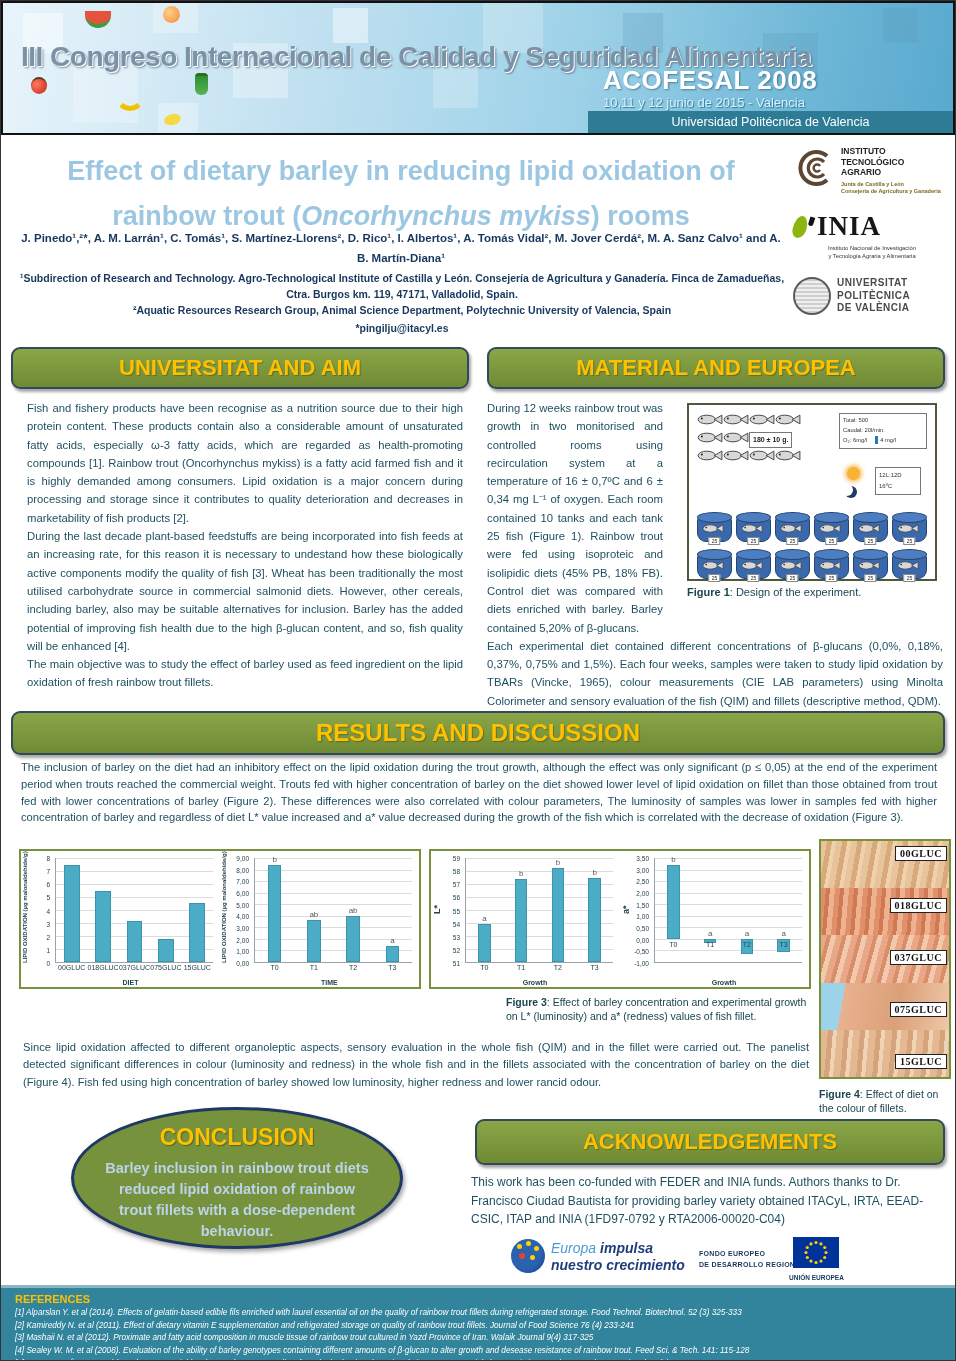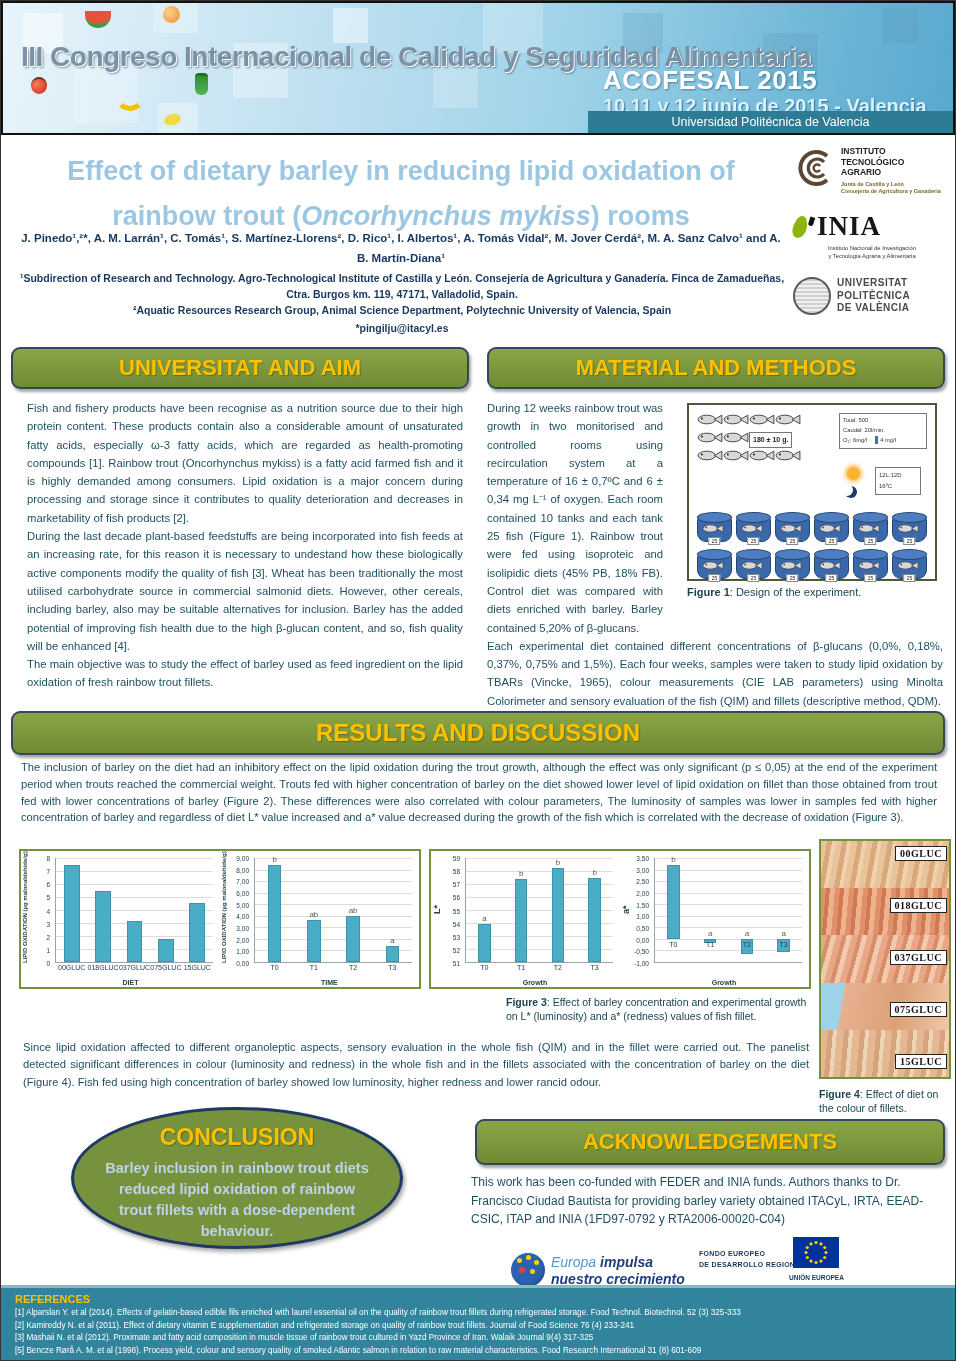--- a/index.html
+++ b/index.html
@@ -9,21 +9,21 @@
   .banner{position:absolute;left:0;top:0;width:100%;height:134px;box-sizing:border-box;
           background:linear-gradient(100deg,#e8f4fb 0%,#c4e2f1 30%,#9ed2e8 60%,#6db6d6 85%,#58a9cf 100%);
           border:2px solid #111;overflow:hidden;}
   .sq{position:absolute;background:rgba(255,255,255,.45);}
   .sqd{position:absolute;background:rgba(90,150,185,.25);}
   .congress-title{position:absolute;left:18px;top:38px;width:930px;font-size:28px;font-weight:bold;
           letter-spacing:-0.5px;color:#7b92a6;white-space:nowrap;
           text-shadow:1px 1px 0 #ffffff,2px 2px 2px rgba(60,80,100,.55);}
   .acofesal{position:absolute;left:600px;top:62px;font-size:26px;font-weight:bold;color:#fff;
           text-shadow:1px 1px 2px rgba(40,80,110,.6);letter-spacing:0.5px;}
-  .ev-dates{position:absolute;left:600px;top:92px;font-size:20px;font-weight:bold;color:#d8f1fd;
+  .ev-dates{position:absolute;left:600px;top:92px;font-size:13px;font-weight:normal;color:#d8f1fd;
           text-shadow:1px 1px 1px #2d7795;white-space:nowrap;}
   .venue-strip{position:absolute;left:585px;right:0;bottom:0;height:22px;background:#2d7b95;
           color:#fff;font-size:12.5px;text-align:center;line-height:22px;}
   .fruit{position:absolute;}
   .f-watermelon{left:82px;top:8px;width:26px;height:13px;background:#e5533c;border-radius:0 0 26px 26px;border-bottom:4px solid #3f9b41;}
   .f-peach{left:160px;top:3px;width:17px;height:17px;background:radial-gradient(circle at 35% 35%,#ffd08a,#ef8b3a);border-radius:50%;}
   .f-apple{left:28px;top:74px;width:16px;height:15px;background:radial-gradient(circle at 35% 35%,#ff7a5e,#c32413);border-radius:50%;border-top:2px solid #5d3b1a;}
   .f-banana{left:112px;top:78px;width:20px;height:20px;border:5px solid transparent;border-bottom-color:#f2c200;border-radius:50%;}
   .f-pepper{left:192px;top:70px;width:13px;height:19px;background:linear-gradient(#2f8f33,#58b353);border-radius:4px 4px 6px 6px;border-top:3px solid #2c6b22;}
   .f-lemon{left:161px;top:111px;width:17px;height:11px;background:#f3d943;border-radius:50%;transform:rotate(-15deg);}
@@ -106,37 +106,37 @@
   .chart .xcat{position:absolute;transform:translateX(-50%);font-size:7px;color:#24424f;}
   .chart .xlabel{position:absolute;bottom:1px;left:55%;transform:translateX(-50%);font-size:7px;font-weight:bold;color:#24424f;}
   
   .conclusion{position:absolute;left:70px;top:1106px;width:332px;height:142px;border-radius:50%;
         background:#76923C;border:3px solid #1F3864;box-sizing:border-box;text-align:center;padding:14px 30px;
         box-shadow:2px 3px 4px rgba(0,0,0,.35);}
   .conclusion .ct{font-size:23px;font-weight:bold;color:#ffc000;text-shadow:1px 1px 1px rgba(0,0,0,.3);}
   .conclusion .cx{margin-top:7px;font-size:14.5px;font-weight:bold;color:#bdd3ea;line-height:1.45;}
   .ack-text{position:absolute;left:470px;top:1172px;width:476px;font-size:12px;color:#1f5061;line-height:1.55;text-align:left;}
   .eu-row{position:absolute;left:470px;top:1236px;width:476px;height:48px;}
-  .europa{position:absolute;left:40px;top:16px;display:flex;align-items:center;}
+  .europa{position:absolute;left:40px;top:2px;display:flex;align-items:center;}
   .europa-disc{width:34px;height:34px;border-radius:50%;background:radial-gradient(circle at 40% 40%,#2b62b0 55%,#123a7a);position:relative;flex:0 0 auto;}
   .europa-disc i{position:absolute;width:5px;height:5px;border-radius:50%;background:#ffd200;}
   .europa-disc .st1{left:6px;top:5px;}.europa-disc .st2{left:15px;top:2px;}.europa-disc .st3{left:23px;top:7px;}
   .europa-disc .st4{left:8px;top:14px;background:#e8402e;width:6px;height:6px;}.europa-disc .st5{left:19px;top:16px;}
   .europa-txt{margin-left:6px;font-style:italic;line-height:1.15;}
   .europa-txt .l1 span.a{color:#4d9bd4;font-size:14px;}
   .europa-txt .l1 span.b{color:#1f3d7a;font-weight:bold;font-size:14px;}
   .europa-txt .l2{color:#1f3d7a;font-weight:bold;font-size:14px;}
   .fondo{position:absolute;left:228px;top:12px;font-size:7px;font-weight:bold;color:#17375e;line-height:1.5;letter-spacing:0.3px;}
   .euflag{position:absolute;left:318px;top:0px;text-align:center;}
   .euflag .caption{font-size:6.5px;font-weight:bold;color:#17375e;margin-top:2px;}
   
   .refs{position:absolute;left:0;right:0;top:1284px;bottom:0;background:#31849B;border-top:3px solid #8db6c3;
         padding:5px 14px;box-sizing:border-box;}
   .refs-title{color:#ffc000;font-weight:bold;font-size:11px;margin-bottom:2px;}
-  .ref-item{color:#fff;font-size:8.2px;line-height:1.55;}
+  .ref-item{color:#fff;font-size:8.2px;line-height:1.55;font-style:italic;}
 </style>
 </head>
 <body>
 
 <div class="poster">
 
   <div class="banner">
     <div class="sq" style="left:20px;top:10px;width:40px;height:40px;"></div>
     <div class="sq" style="left:230px;top:40px;width:55px;height:55px;opacity:.7;"></div>
     <div class="sq" style="left:330px;top:5px;width:35px;height:35px;"></div>
@@ -148,21 +148,21 @@
     <div class="sqd" style="left:620px;top:10px;width:40px;height:40px;"></div>
     <div class="sqd" style="left:760px;top:30px;width:55px;height:50px;"></div>
     <div class="sqd" style="left:880px;top:5px;width:35px;height:35px;"></div>
     <div class="fruit f-watermelon"></div>
     <div class="fruit f-peach"></div>
     <div class="fruit f-apple"></div>
     <div class="fruit f-banana"></div>
     <div class="fruit f-pepper"></div>
     <div class="fruit f-lemon"></div>
     <div class="congress-title">III Congreso Internacional de Calidad y Seguridad Alimentaria</div>
-    <div class="acofesal">ACOFESAL 2015</div>
+    <div class="acofesal">ACOFESAL 2008</div>
     <div class="ev-dates">10,11 y 12 junio de 2015 - Valencia</div>
     <div class="venue-strip">Universidad Politécnica de Valencia</div>
   </div>
 
   <div class="main-title"><span>Effect of dietary barley in reducing lipid oxidation of rainbow trout (</span><i>Oncorhynchus mykiss</i><span>) rooms</span></div>
   <div class="authors">J. Pinedo¹,²*, A. M. Larrán¹, C. Tomás¹, S. Martínez-Llorens², D. Rico¹, I. Albertos¹, A. Tomás Vidal², M. Jover Cerdá², M. A. Sanz Calvo¹ and A. B. Martín-Diana¹</div>
   <div class="affils">
     <div>¹Subdirection of Research and Technology. Agro-Technological Institute of Castilla y León. Consejería de Agricultura y Ganadería. Finca de Zamadueñas, Ctra. Burgos km. 119, 47171, Valladolid, Spain.</div>
     <div>²Aquatic Resources Research Group, Animal Science Department, Polytechnic University of Valencia, Spain</div>
     <div class="contact">*pingilju@itacyl.es</div>
@@ -200,21 +200,21 @@
       <div class="upv-seal"></div>
       <div class="upv-text">
         <div>UNIVERSITAT</div>
         <div>POLITÈCNICA</div>
         <div>DE VALÈNCIA</div>
       </div>
     </div>
   </div>
 
   <div class="sec-header" style="left:10px;top:346px;width:458px;height:42px;font-size:22px;">UNIVERSITAT AND AIM</div>
-  <div class="sec-header" style="left:486px;top:346px;width:458px;height:42px;font-size:22px;">MATERIAL AND METHODS</div>
+  <div class="sec-header" style="left:486px;top:346px;width:458px;height:42px;font-size:22px;">MATERIAL AND EUROPEA</div>
 
   <div class="intro-text bodytext">
     <div>Fish and fishery products have been recognise as a nutrition source due to their high protein content. These products contain also a considerable amount of unsaturated fatty acids, especially ω-3 fatty acids, which are regarded as health-promoting compounds [1]. Rainbow trout (Oncorhynchus mykiss) is a fatty acid farmed fish and it is highly demanded among consumers. Lipid oxidation is a major concern during processing and storage since it contributes to quality deterioration and decreases in marketability of fish products [2].</div>
     <div>During the last decade plant-based feedstuffs are being incorporated into fish feeds at an increasing rate, for this reason it is necessary to undestand how these biologically active components modify the quality of fish [3]. Wheat has been traditionally the most utilised carbohydrate source in commercial salmonid diets. However, other cereals, including barley, also may be suitable alternatives for inclusion. Barley has the added potential of improving fish health due to the high β-glucan content, and so, fish quality will be enhanced [4].</div>
     <div>The main objective was to study the effect  of barley used as feed ingredient on the lipid oxidation of fresh rainbow trout fillets.</div>
   </div>
 
   <div class="methods-block bodytext">
     <div class="fig1wrap">
       <div class="fig1box">
@@ -644,17 +644,18 @@
       <div class="caption">UNIÓN EUROPEA</div>
     </div>
   </div>
 
   <div class="refs">
     <div class="refs-title">REFERENCES</div>
     <div>
         <div class="ref-item">[1] Alparslan Y. et al (2014). Effects of gelatin-based edible fils enriched with laurel essential oil on the quality of rainbow trout fillets during refrigerated storage. Food Technol. Biotechnol. 52 (3) 325-333</div>
         <div class="ref-item">[2] Kamireddy N. et al (2011). Effect of dietary vitamin E supplementation  and refrigerated storage on quality of rainbow trout fillets. Journal of Food Science 76 (4) 233-241</div>
         <div class="ref-item">[3] Mashaii N. et al (2012). Proximate and fatty acid composition in muscle tissue of rainbow trout cultured in Yazd Province of Iran. Walaik Journal 9(4) 317-325</div>
+        <div class="ref-item">[4] Sealey W. M. et al (2008). Evaluation of the ability of barley genotypes containing different amounts of β-glucan to alter growth and desease resistance of rainbow trout. Feed Sci. &amp; Tech. 141: 115-128</div>
         <div class="ref-item">[5] Bencze Rørå A. M. et al (1998). Process yield, colour and sensory quality of smoked Atlantic salmon in relation to raw material characteristics. Food Research International 31 (8) 601-609</div>
       </div>
   </div>
 
 </div>
 
 </body></html>

